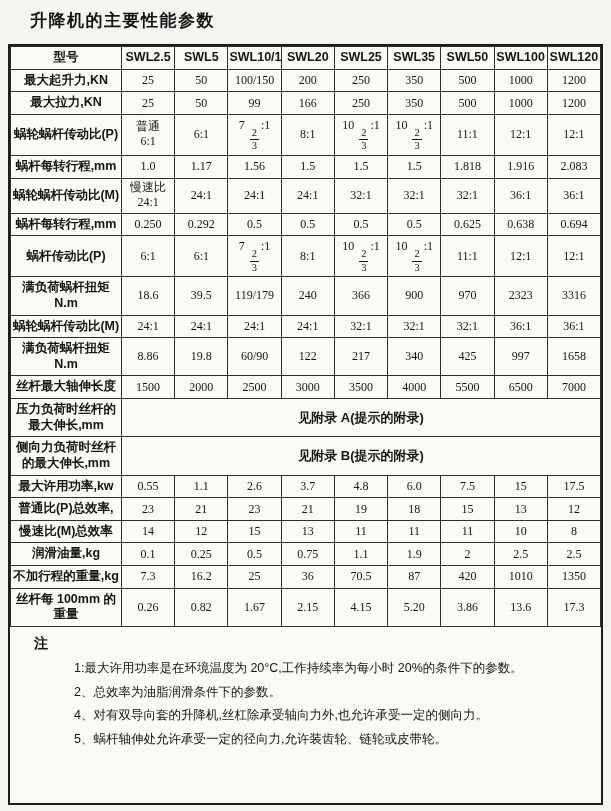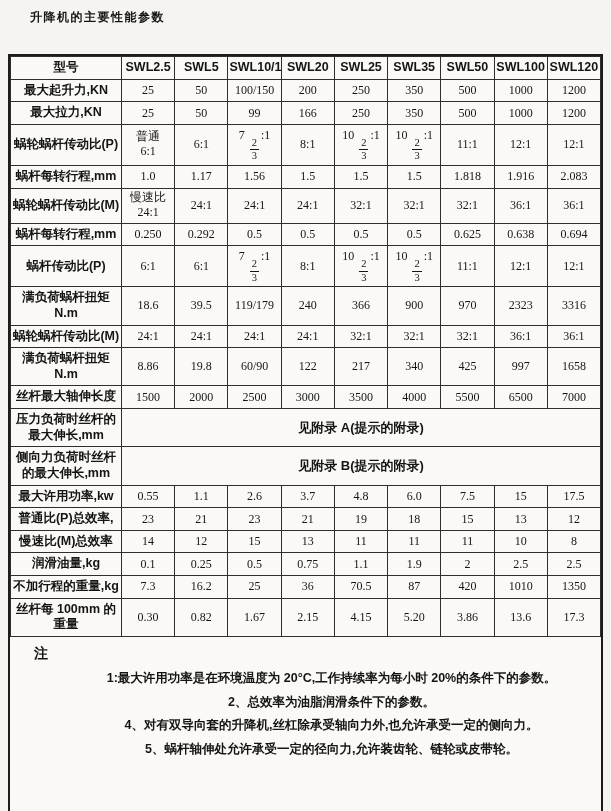--- a/index.html
+++ b/index.html
@@ -5,22 +5,22 @@
   html,body{margin:0;padding:0;}
   body{
     width:611px;height:811px;
     background:#f5f4f0;
     font-family:"Liberation Sans", sans-serif;
     color:#151515;
     -webkit-font-smoothing:antialiased;
   }
   .page{padding:5px 8px 0 8px;}
   .title{
-    font-size:12px;font-weight:bold;letter-spacing:1.5px;
-    margin:4px 0 28px 22px;
+    font-size:17px;font-weight:bold;letter-spacing:1.5px;
+    margin:4px 0 12px 22px;
   }
   .frame{
     border:2px solid #1c1c1c;
     background:#faf9f5;
   }
   table.params{
     width:100%;border-collapse:collapse;table-layout:fixed;
   }
   table.params th, table.params td{
     border:1px solid #2e2e2e;
@@ -49,23 +49,22 @@
   .frac .fn{border-bottom:1px solid #151515;padding:0 2px 1px 2px;}
   .frac .fd{padding-top:1px;}
   .notes{
     padding:6px 12px 12px 12px;
     min-height:158px;
   }
   .notes-label{
     font-size:14px;font-weight:bold;margin:2px 0 4px 12px;
   }
   .note-item{
-    font-size:12.5px;font-weight:bold;line-height:1.9;
+    font-size:12.5px;font-weight:normal;line-height:1.9;
     margin-left:52px;
-    text-align:center;
   }
 </style>
 </head>
 <body>
 
 <div class="page">
   <h1 class="title">升降机的主要性能参数</h1>
 
   <div class="frame">
     <table class="params">
@@ -309,21 +308,21 @@
             <td class="value-cell">25</td>
             <td class="value-cell">36</td>
             <td class="value-cell">70.5</td>
             <td class="value-cell">87</td>
             <td class="value-cell">420</td>
             <td class="value-cell">1010</td>
             <td class="value-cell">1350</td>
           </tr>
           <tr>
             <th class="row-label">丝杆每 100mm 的重量</th>
-            <td class="value-cell">0.30</td>
+            <td class="value-cell">0.26</td>
             <td class="value-cell">0.82</td>
             <td class="value-cell">1.67</td>
             <td class="value-cell">2.15</td>
             <td class="value-cell">4.15</td>
             <td class="value-cell">5.20</td>
             <td class="value-cell">3.86</td>
             <td class="value-cell">13.6</td>
             <td class="value-cell">17.3</td>
           </tr>
         </tbody>

